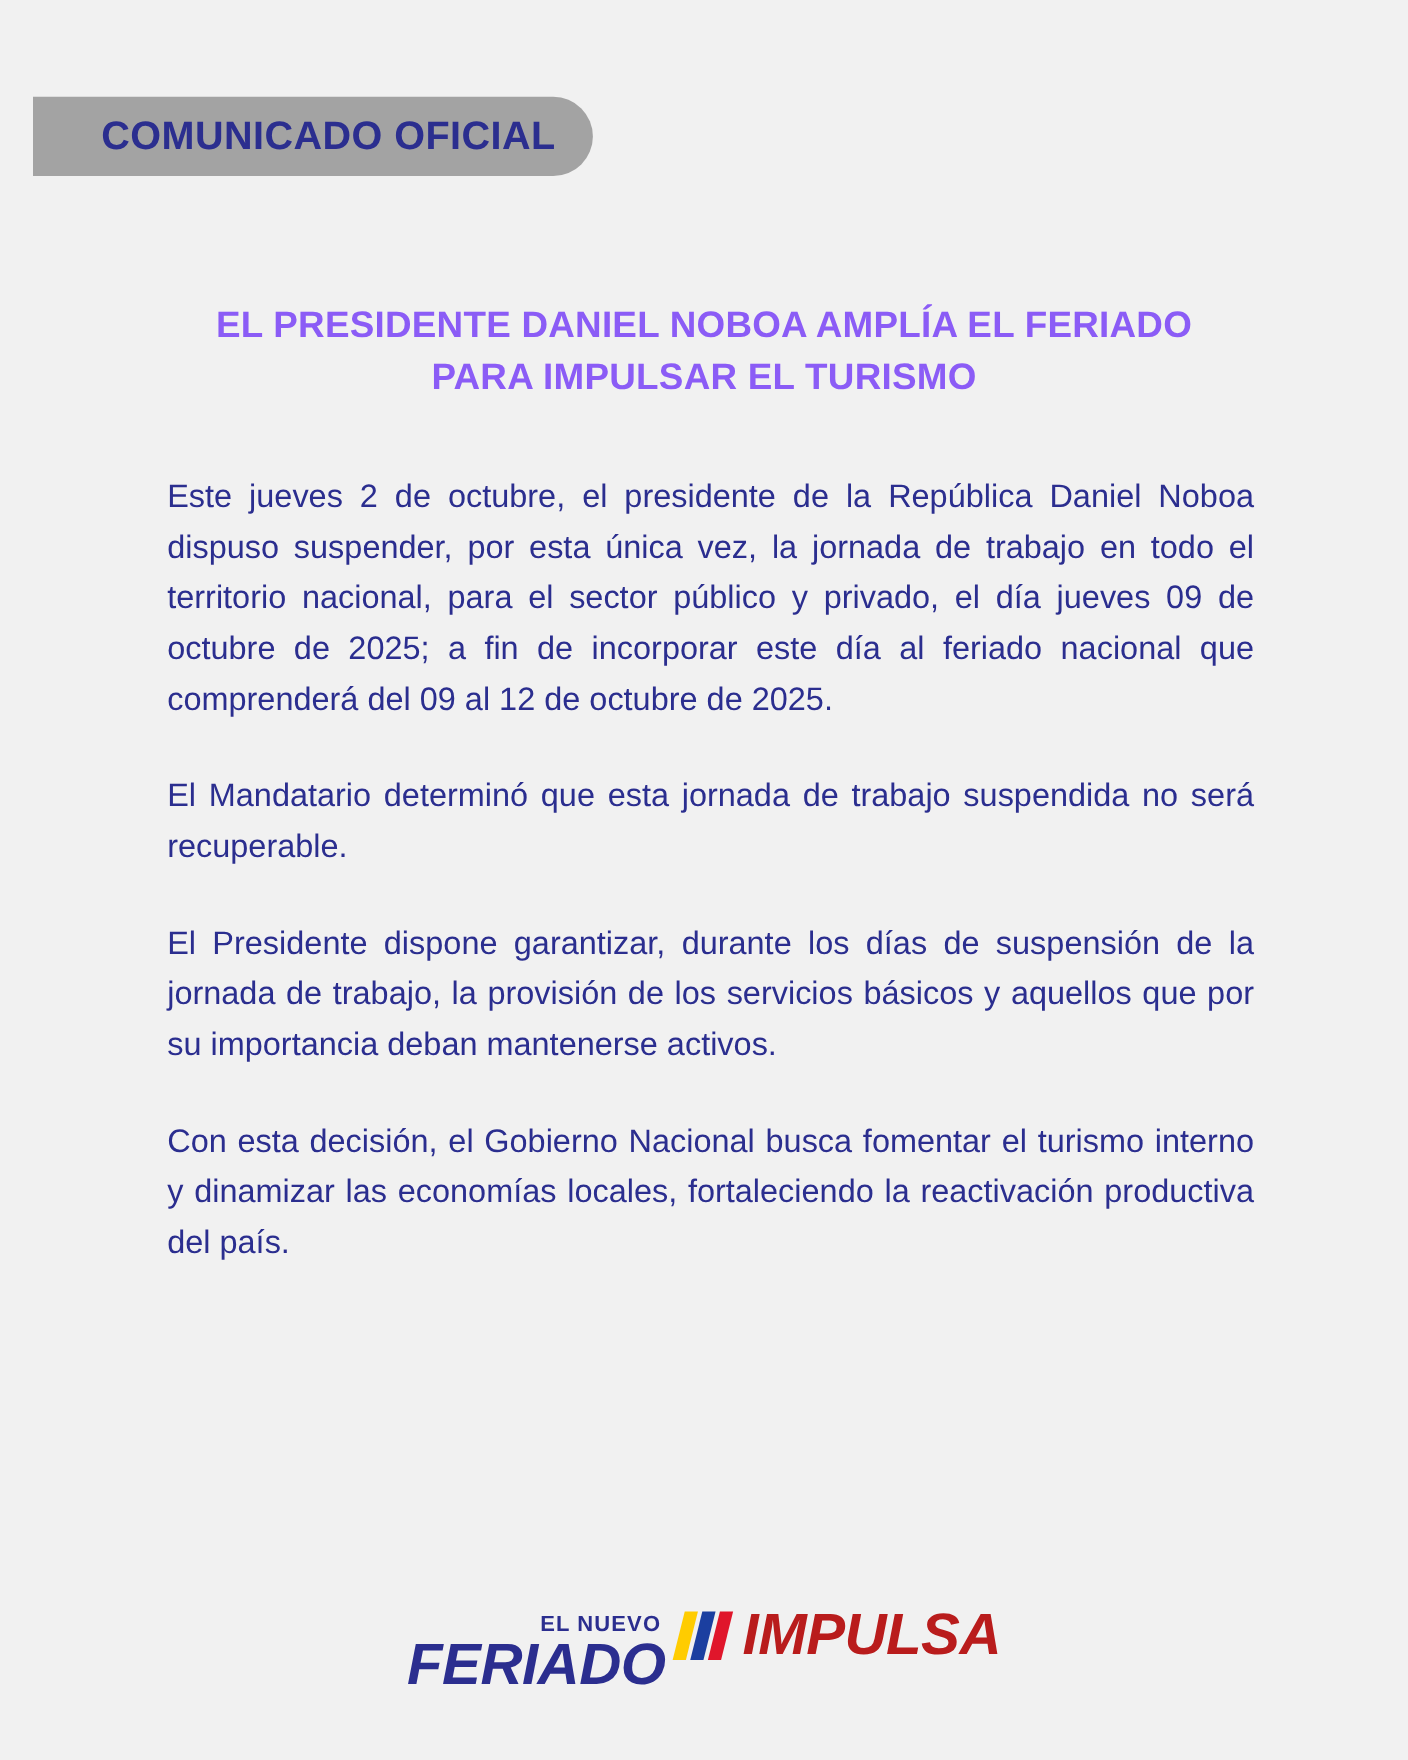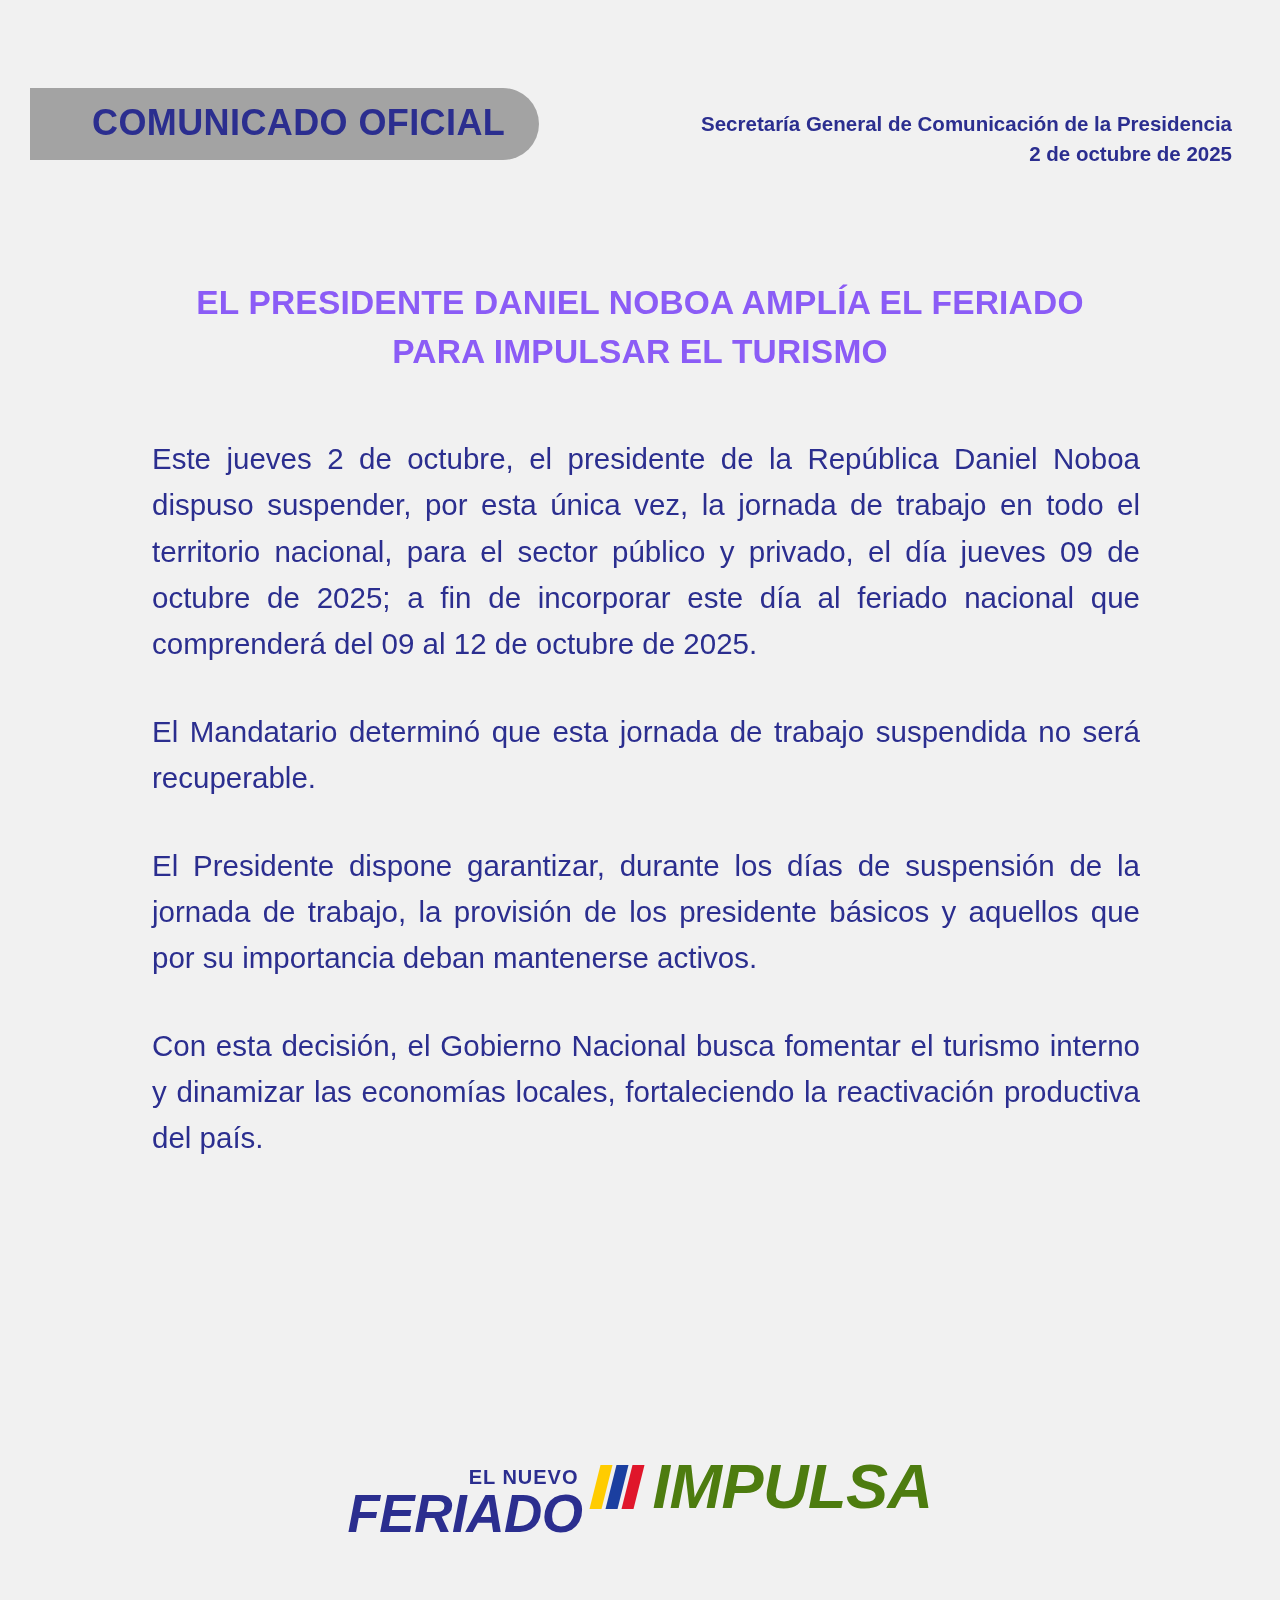--- a/index.html
+++ b/index.html
@@ -160,49 +160,45 @@
     width: 12px;
     height: 44px;
     margin-right: 4px;
   }
 
   .bar-y { background: #ffcc00; }
   .bar-b { background: #1b3fa0; }
   .bar-r { background: #e0162b; }
 
   .logo-impulsa {
-    color: #4d7c0f;
-    font-size: 63px;
+    color: #b91c1c;
+    font-size: 53px;
     font-weight: bold;
     font-style: italic;
     letter-spacing: -0.5px;
     line-height: 0.95;
   }
 </style>
 </head>
 <body>
 
 <div class="page">
 
   <div class="header">
     <div class="badge">
       <div class="badge-text">COMUNICADO OFICIAL</div>
     </div>
-    <div class="header-right">
-      <div class="header-org">Secretaría General de Comunicación de la Presidencia</div>
-      <div class="header-date">2 de octubre de 2025</div>
-    </div>
   </div>
 
   <div class="title">EL PRESIDENTE DANIEL NOBOA AMPLÍA EL FERIADO PARA IMPULSAR EL TURISMO</div>
 
   <div class="body-wrap">
     <p class="para">Este jueves 2 de octubre, el presidente de la República Daniel Noboa dispuso suspender, por esta única vez, la jornada de trabajo en todo el territorio nacional, para el sector público y privado, el día jueves 09 de octubre de 2025; a fin de incorporar este día al feriado nacional que comprenderá del 09 al 12 de octubre de 2025.</p>
     <p class="para">El Mandatario determinó que esta jornada de trabajo suspendida no será recuperable.</p>
-    <p class="para">El Presidente dispone garantizar, durante los días de suspensión de la jornada de trabajo, la provisión de los presidente básicos y aquellos que por su importancia deban mantenerse activos.</p>
+    <p class="para">El Presidente dispone garantizar, durante los días de suspensión de la jornada de trabajo, la provisión de los servicios básicos y aquellos que por su importancia deban mantenerse activos.</p>
     <p class="para">Con esta decisión, el Gobierno Nacional busca fomentar el turismo interno y dinamizar las economías locales, fortaleciendo la reactivación productiva del país.</p>
   </div>
 
   <div class="footer">
     <div class="logo">
       <div class="logo-left">
         <div class="logo-elnuevo">EL NUEVO</div>
         <div class="logo-ecuador">FERIADO</div>
       </div>
       <div class="flag-bars">

